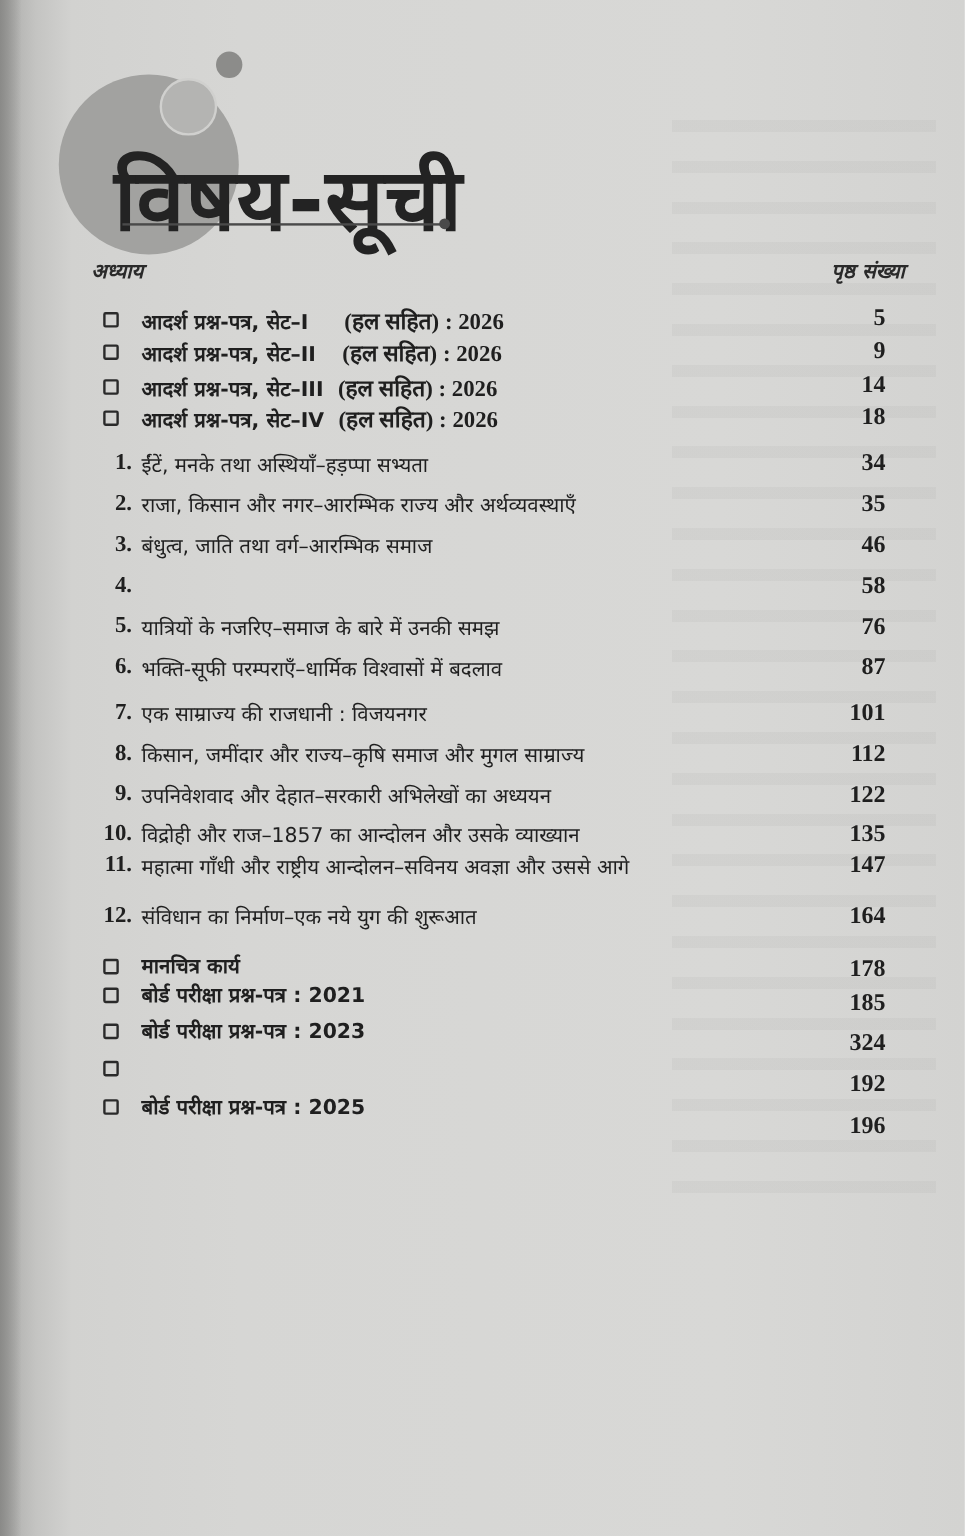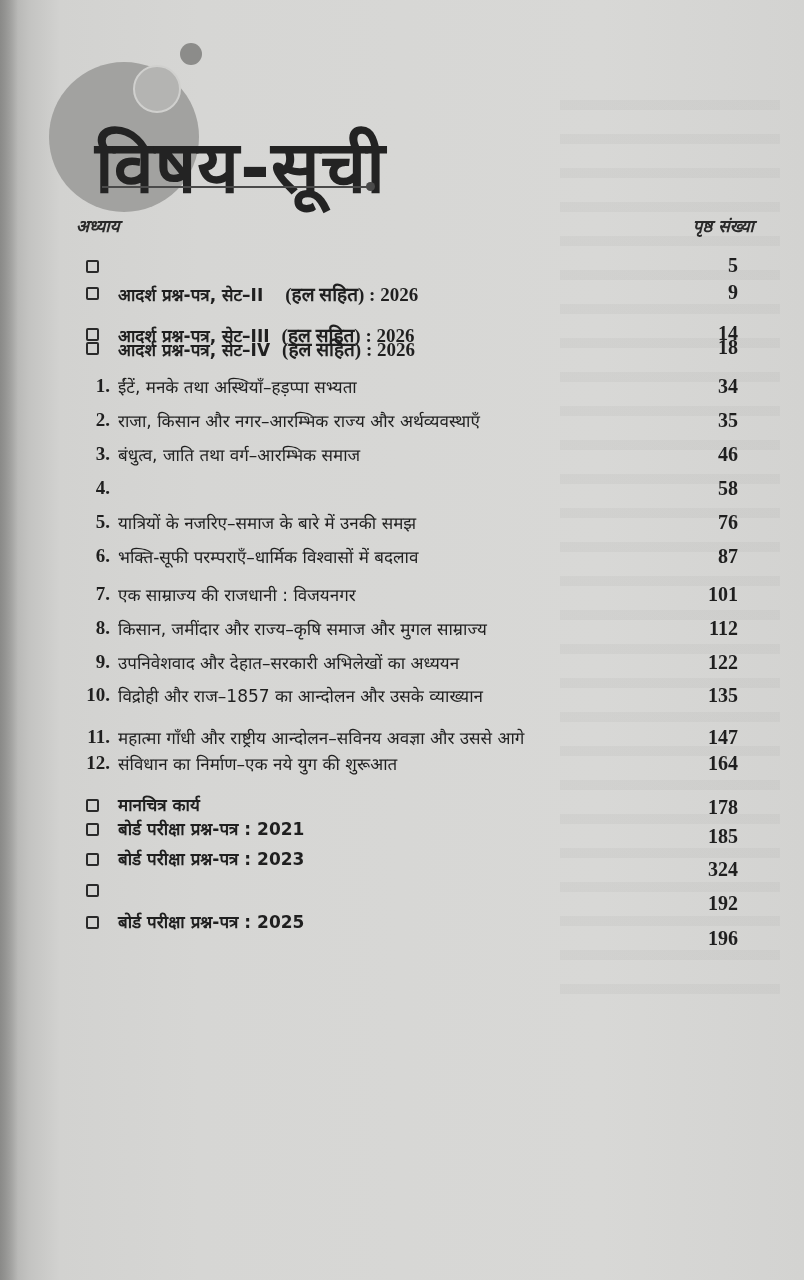--- a/index.html
+++ b/index.html
@@ -77,28 +77,29 @@
 <div class="title-rule"></div>
 <div class="title-dot"></div>
 
 <div class="col-head col-left">अध्याय</div>
 <div class="col-head col-right">पृष्ठ संख्या</div>
 
 <div class="toc">
 
   <div class="row bold" style="top:4px">
     <span class="box"></span>
+    <span class="text"><span>आदर्श प्रश्न-पत्र, सेट–I</span><span style="display:inline-block;width:30px"></span><span class="set-tail">(हल सहित) : 2026</span></span>
     <span class="page">5</span>
   </div>
   <div class="row bold" style="top:31px">
     <span class="box"></span>
     <span class="text"><span>आदर्श प्रश्न-पत्र, सेट–II</span><span style="display:inline-block;width:22px"></span><span class="set-tail">(हल सहित) : 2026</span></span>
     <span class="page">9</span>
   </div>
-  <div class="row bold" style="top:72px">
+  <div class="row bold" style="top:60px">
     <span class="box"></span>
     <span class="text"><span>आदर्श प्रश्न-पत्र, सेट–III</span><span style="display:inline-block;width:12px"></span><span class="set-tail">(हल सहित) : 2026</span></span>
     <span class="page">14</span>
   </div>
   <div class="row bold" style="top:86px">
     <span class="box"></span>
     <span class="text"><span>आदर्श प्रश्न-पत्र, सेट–IV</span><span style="display:inline-block;width:12px"></span><span class="set-tail">(हल सहित) : 2026</span></span>
     <span class="page">18</span>
   </div>
 
@@ -144,21 +145,21 @@
   <div class="row" style="top:401px">
     <span class="num">9.</span>
     <span class="text">उपनिवेशवाद और देहात–सरकारी अभिलेखों का अध्ययन</span>
     <span class="page">122</span>
   </div>
   <div class="row" style="top:434px">
     <span class="num">10.</span>
     <span class="text">विद्रोही और राज–1857 का आन्दोलन और उसके व्याख्यान</span>
     <span class="page">135</span>
   </div>
-  <div class="row" style="top:476px">
+  <div class="row" style="top:460px">
     <span class="num">11.</span>
     <span class="text">महात्मा गाँधी और राष्ट्रीय आन्दोलन–सविनय अवज्ञा और उससे आगे</span>
     <span class="page">147</span>
   </div>
   <div class="row" style="top:502px">
     <span class="num">12.</span>
     <span class="text">संविधान का निर्माण–एक नये युग की शुरूआत</span>
     <span class="page">164</span>
   </div>
 

